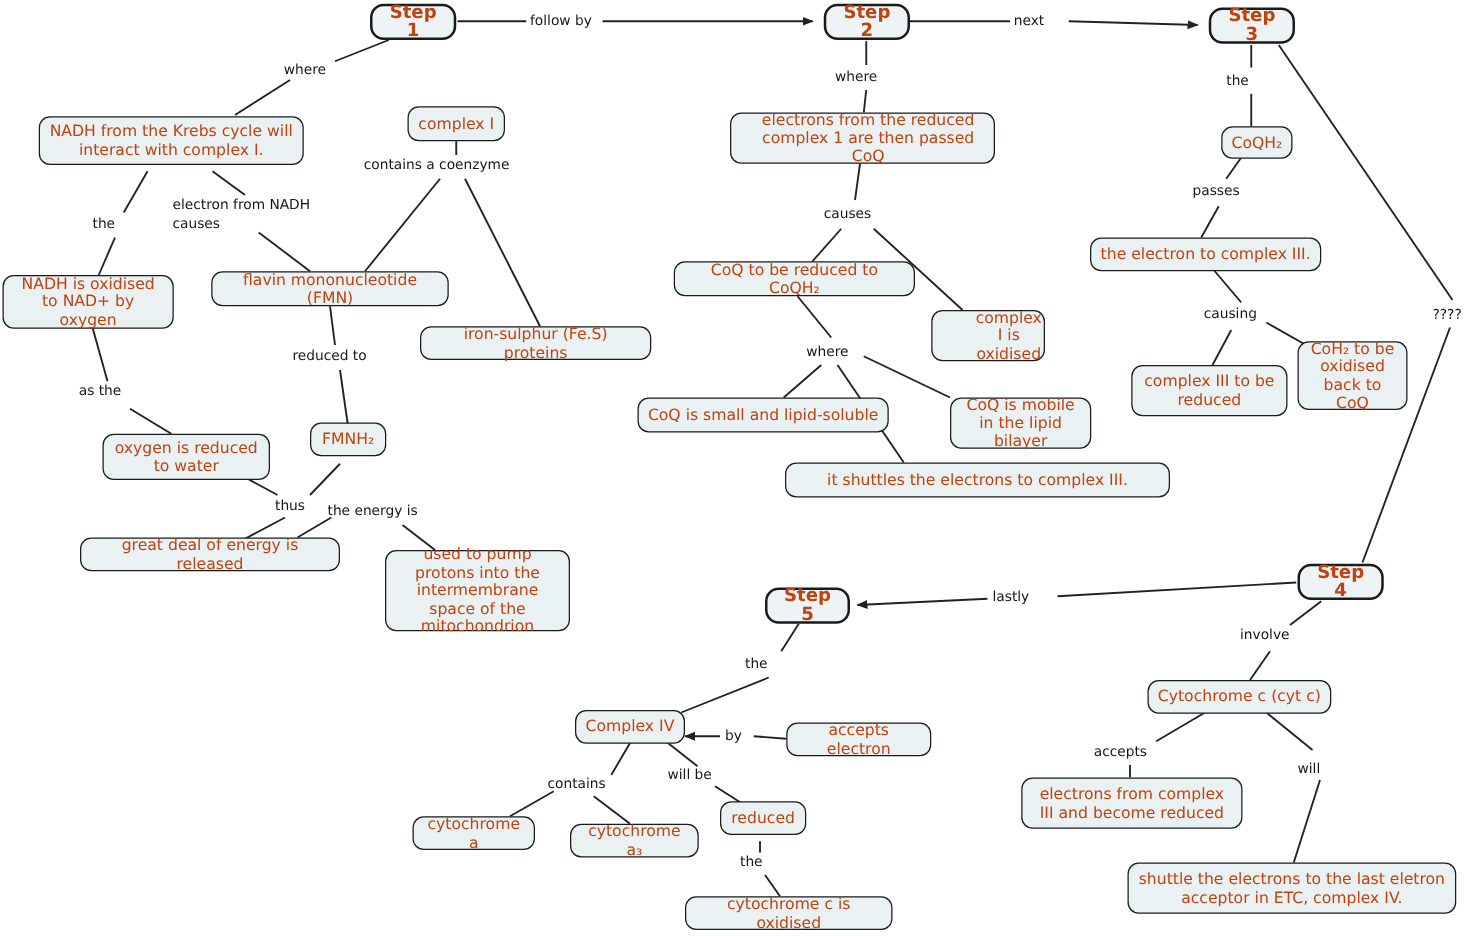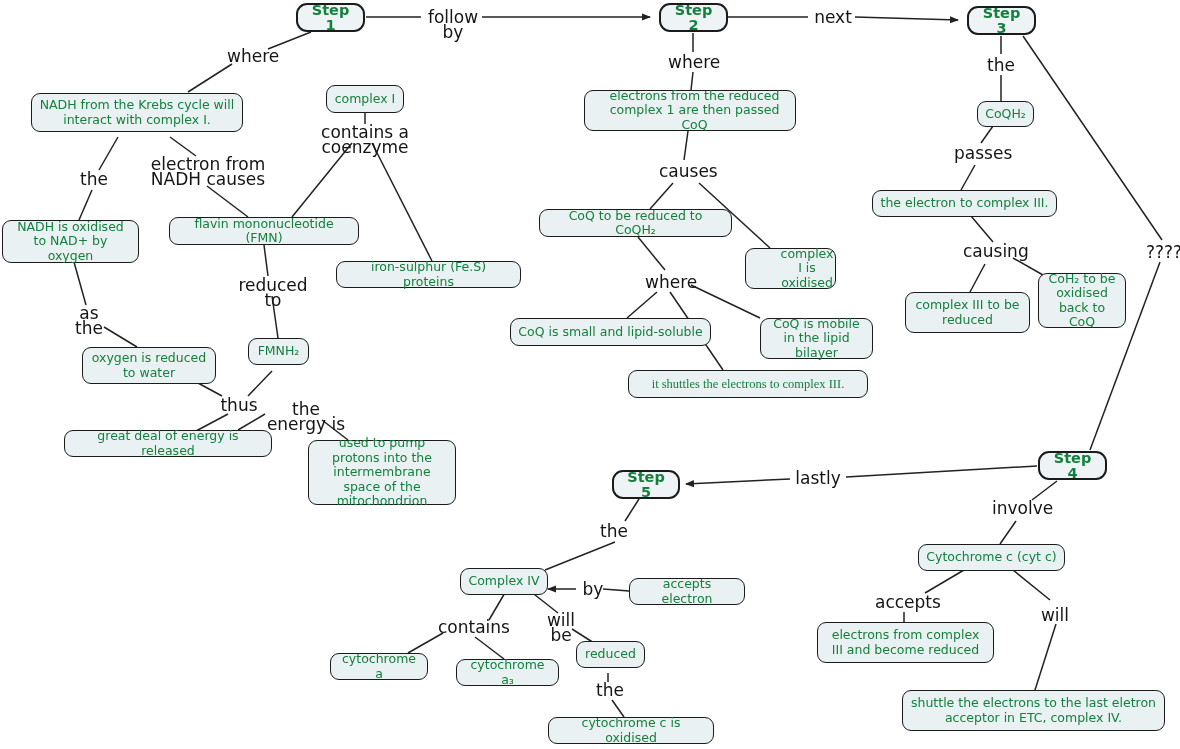--- a/index.html
+++ b/index.html
@@ -22,43 +22,42 @@
     width: 1180px;
     height: 749px;
     pointer-events: none;
   }
   .node {
     position: absolute;
     box-sizing: border-box;
     background: #e9f1f3;
     border: 1.6px solid #1b1b1b;
     border-radius: 9px;
-    color: #15803d;
+    color: #c2410c;
     font-size: 12.5px;
     line-height: 14.5px;
     text-align: center;
     display: flex;
     align-items: center;
     justify-content: center;
     padding: 3px 7px;
     white-space: pre-line;
   }
   .node.step {
     font-weight: bold;
     font-size: 14.5px;
     border-width: 2px;
     border-radius: 11px;
     background: #eef4f6;
   }
   .linklabel {
     position: absolute;
     color: #151515;
-    font-size: 17px;
+    font-size: 11px;
     line-height: 14.5px;
-    text-align: center;
     white-space: pre-line;
     background: transparent;
   }
 </style>
 </head>
 <body>
 
 <div id="canvas">
 
   <svg id="edges" viewBox="0 0 1180 749" width="1180" height="749" xmlns="http://www.w3.org/2000/svg">
@@ -171,21 +170,21 @@
   <div class="node" style="left:82px;top:347px;width:134px;height:37px;">oxygen is reduced to water</div>
   <div class="node" style="left:248px;top:338px;width:61px;height:27px;">FMNH₂</div>
   <div class="node" style="left:64px;top:430px;width:208px;height:27px;">great deal of energy is released</div>
   <div class="node" style="left:308px;top:440px;width:148px;height:65px;">used to pump protons into the intermembrane space of the mitochondrion</div>
 
   <div class="node" style="left:584px;top:90px;width:212px;height:41px;padding-left:16px;">electrons from the reduced complex 1 are then passed CoQ</div>
   <div class="node" style="left:539px;top:209px;width:193px;height:28px;">CoQ to be reduced to CoQH₂</div>
   <div class="node" style="left:745px;top:248px;width:91px;height:41px;padding-left:40px;">complex I is oxidised</div>
   <div class="node" style="left:510px;top:318px;width:201px;height:28px;">CoQ is small and lipid-soluble</div>
   <div class="node" style="left:760px;top:318px;width:113px;height:41px;">CoQ is mobile in the lipid bilayer</div>
-  <div class="node" style="left:628px;top:370px;width:240px;height:28px;font-family:Liberation Serif, serif;">it shuttles the electrons to complex III.</div>
+  <div class="node" style="left:628px;top:370px;width:308px;height:28px;">it shuttles the electrons to complex III.</div>
 
   <div class="node" style="left:977px;top:101px;width:57px;height:26px;">CoQH₂</div>
   <div class="node" style="left:872px;top:190px;width:185px;height:27px;">the electron to complex III.</div>
   <div class="node" style="left:905px;top:292px;width:125px;height:41px;">complex III to be reduced</div>
   <div class="node" style="left:1038px;top:273px;width:88px;height:55px;">CoH₂ to be oxidised back to CoQ</div>
 
   <div class="node" style="left:918px;top:544px;width:147px;height:27px;">Cytochrome c (cyt c)</div>
   <div class="node" style="left:817px;top:622px;width:177px;height:41px;">electrons from complex III and become reduced</div>
   <div class="node" style="left:902px;top:690px;width:263px;height:41px;">shuttle the electrons to the last eletron acceptor in ETC, complex IV.</div>
 

